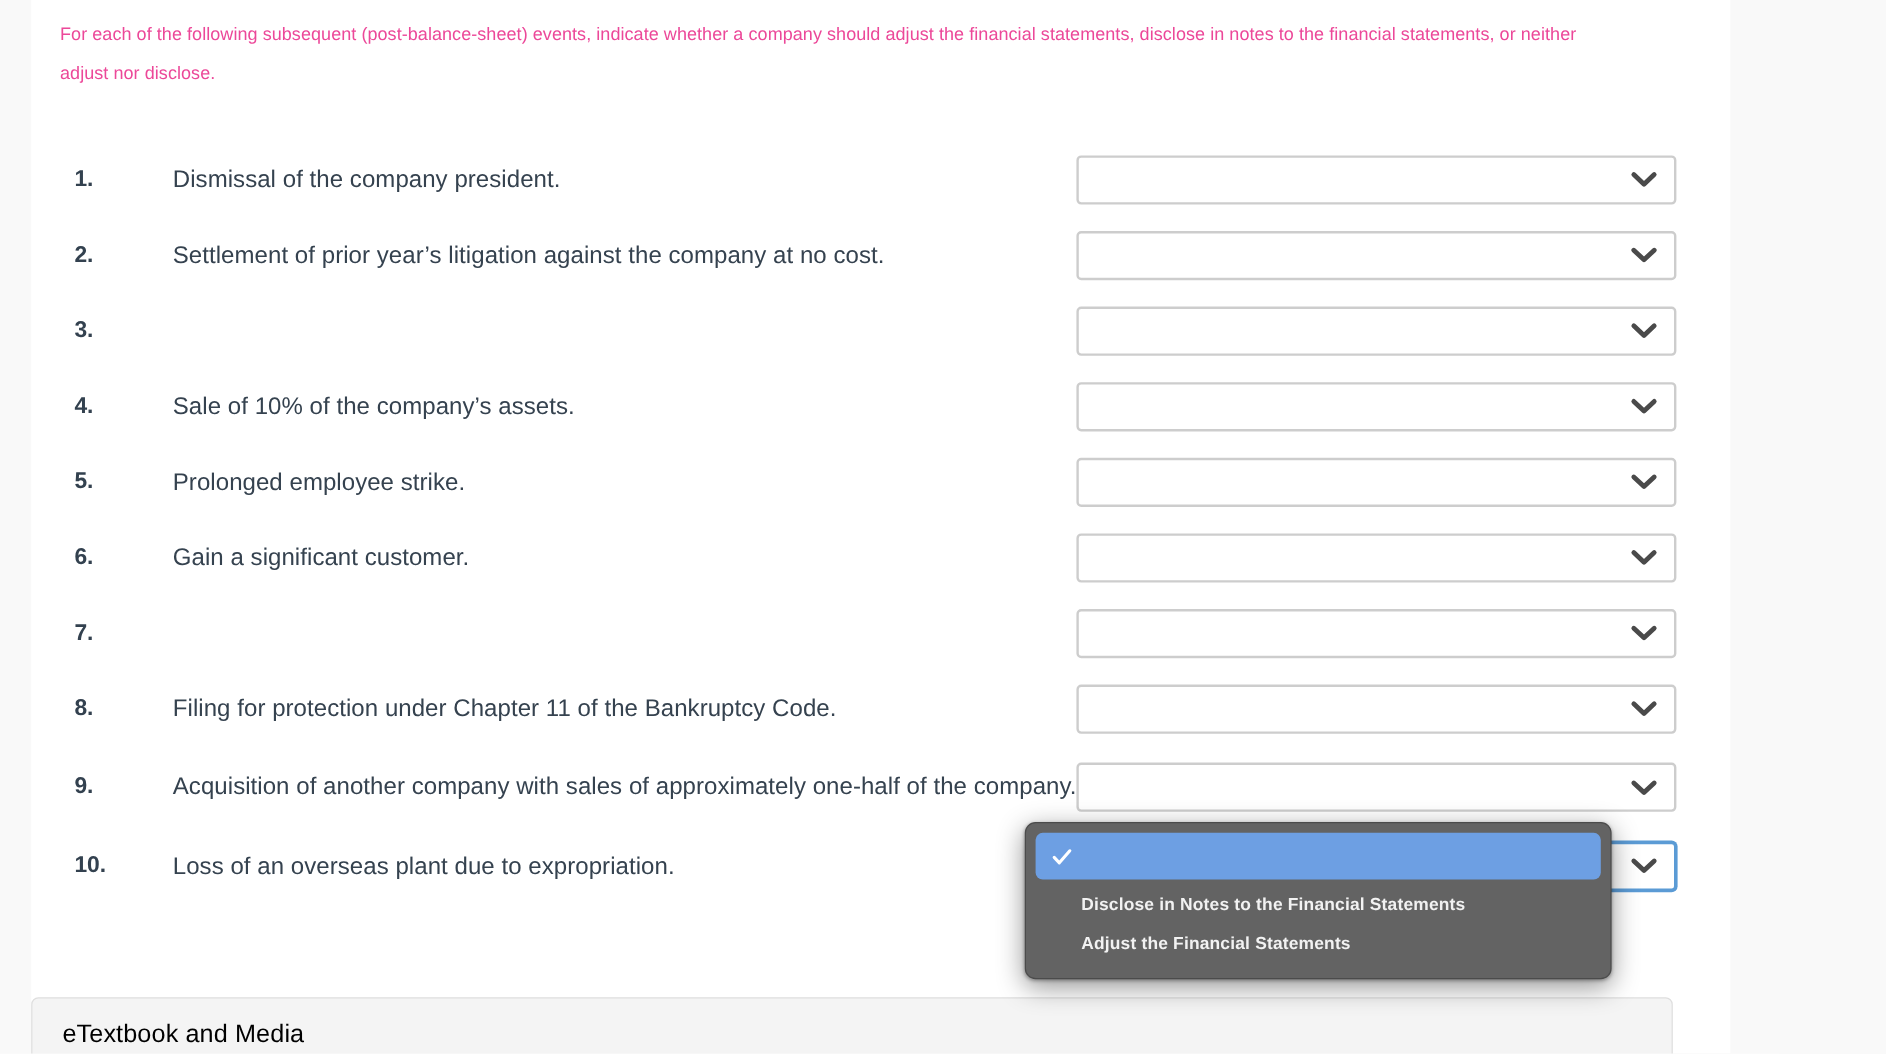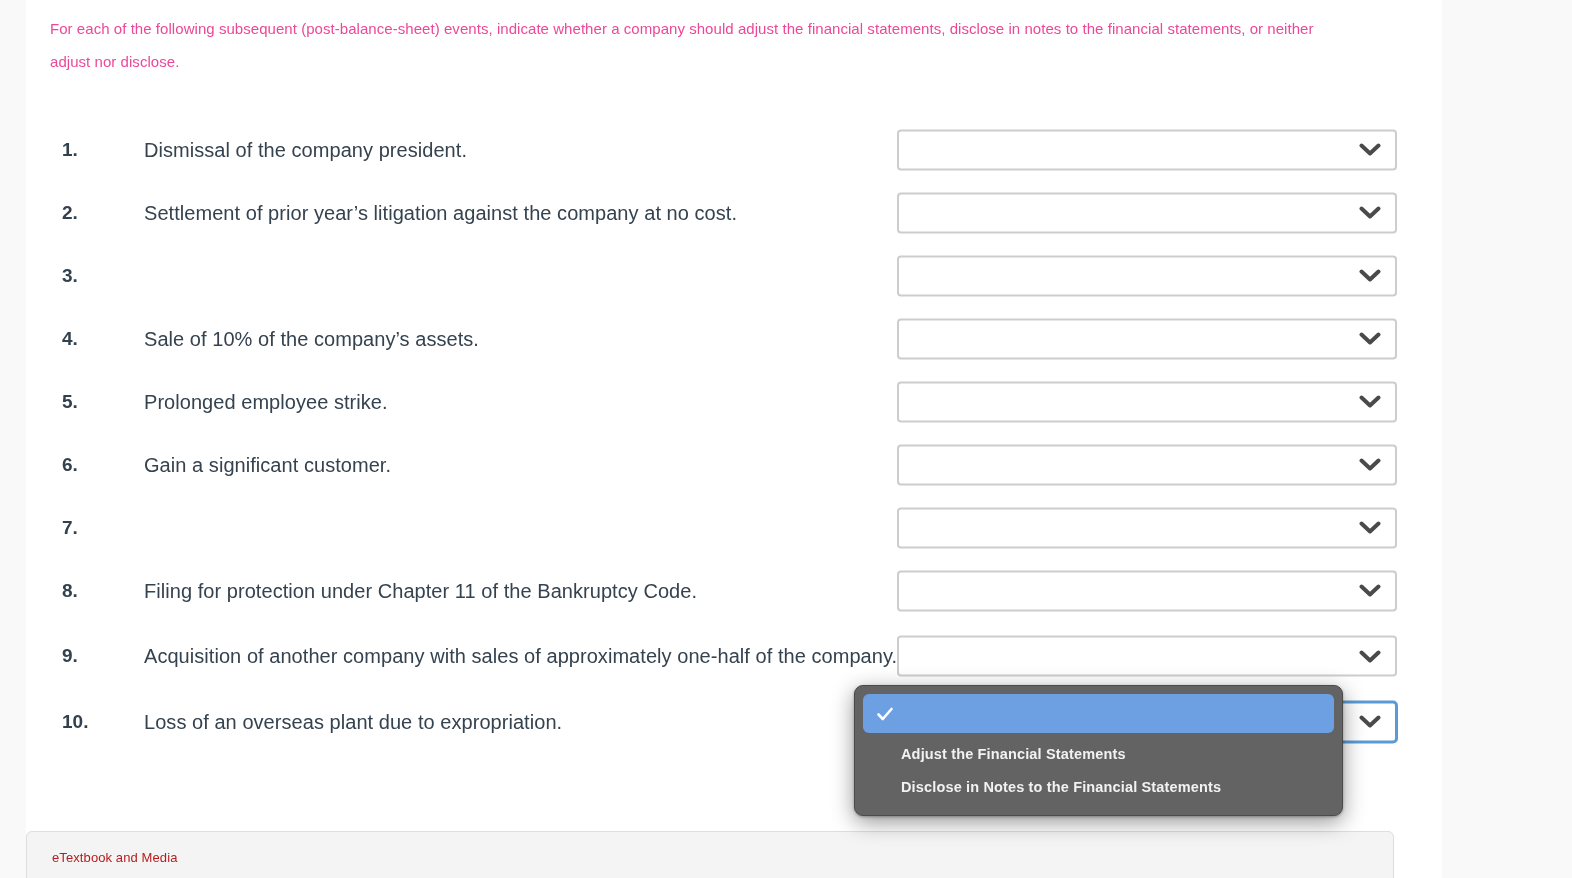--- a/index.html
+++ b/index.html
@@ -171,22 +171,22 @@
     background: #f4f4f4;
     border: 1px solid #dedede;
     border-radius: 6px 6px 0 0;
     z-index: 10;
   }
 
   #etextbook-label {
     position: absolute;
     left: 25px;
     top: 18px;
-    font-size: 13px;
-    color: #b91c1c;
+    font-size: 21px;
+    color: #000000;
     letter-spacing: 0.1px;
   }
 </style>
 </head>
 <body>
 
 <div id="page-root">
 
   <div id="content-card">
 
@@ -321,25 +321,25 @@
     <div class="dd-option selected">
       <span class="dd-check">
         <svg width="20" height="20" viewBox="0 0 20 20">
             <path d="M3.5 10.5 L7.8 15 L16.5 5" stroke="#ffffff" stroke-width="2.6" fill="none" stroke-linecap="round" stroke-linejoin="round"></path>
           </svg>
       </span>
       <span></span>
     </div>
 
     <div class="dd-option plain">
+      <span>Disclose in Notes to the Financial Statements</span>
+    </div>
+
+    <div class="dd-option plain">
       <span>Adjust the Financial Statements</span>
-    </div>
-
-    <div class="dd-option plain">
-      <span>Disclose in Notes to the Financial Statements</span>
     </div>
 
 
   </div>
 
   <div id="etextbook-bar">
     <span id="etextbook-label">eTextbook and Media</span>
   </div>
 
 </div>

